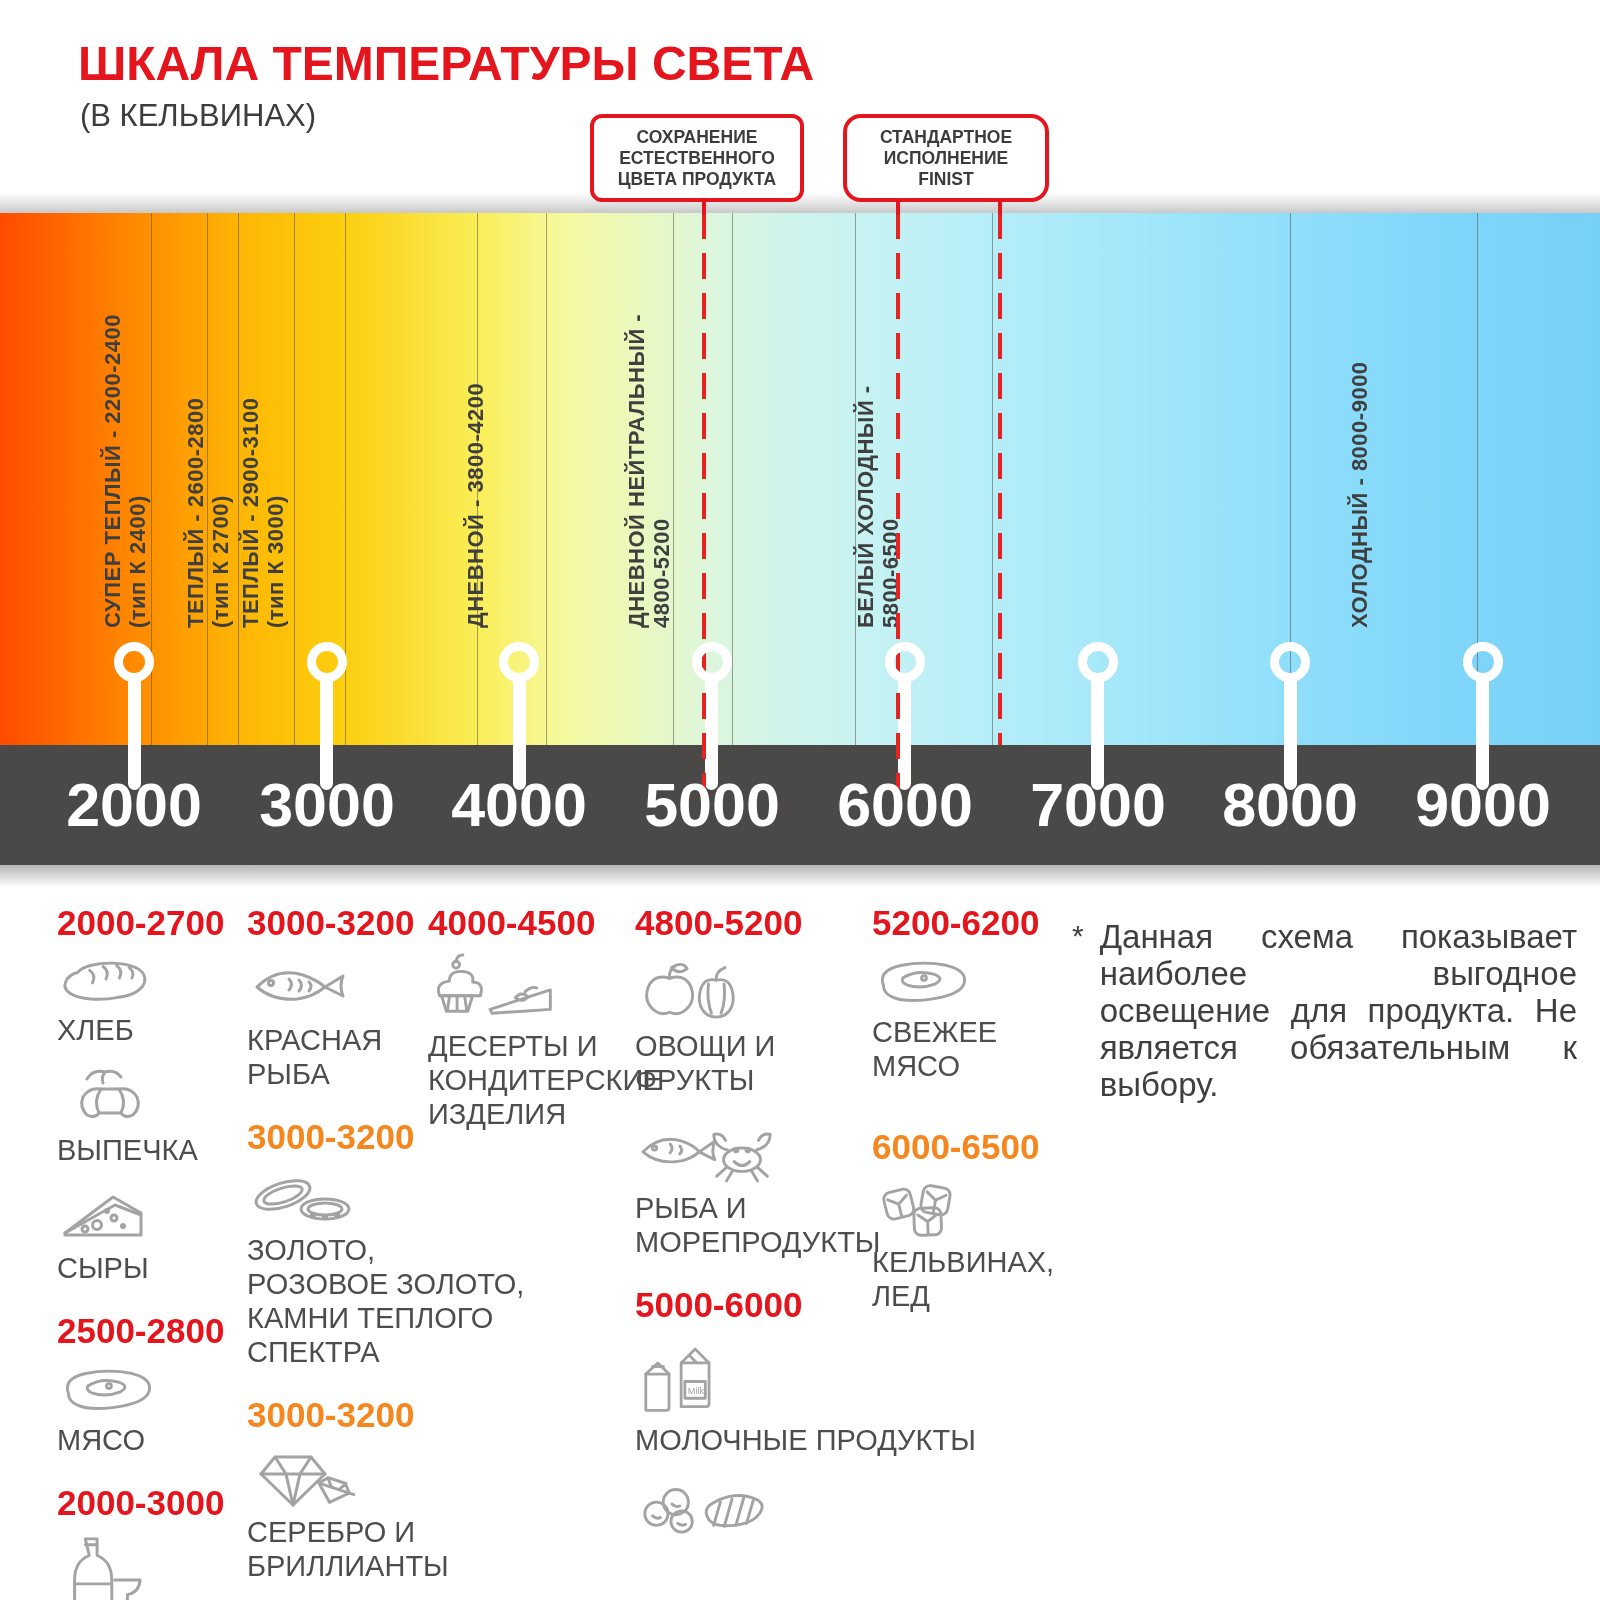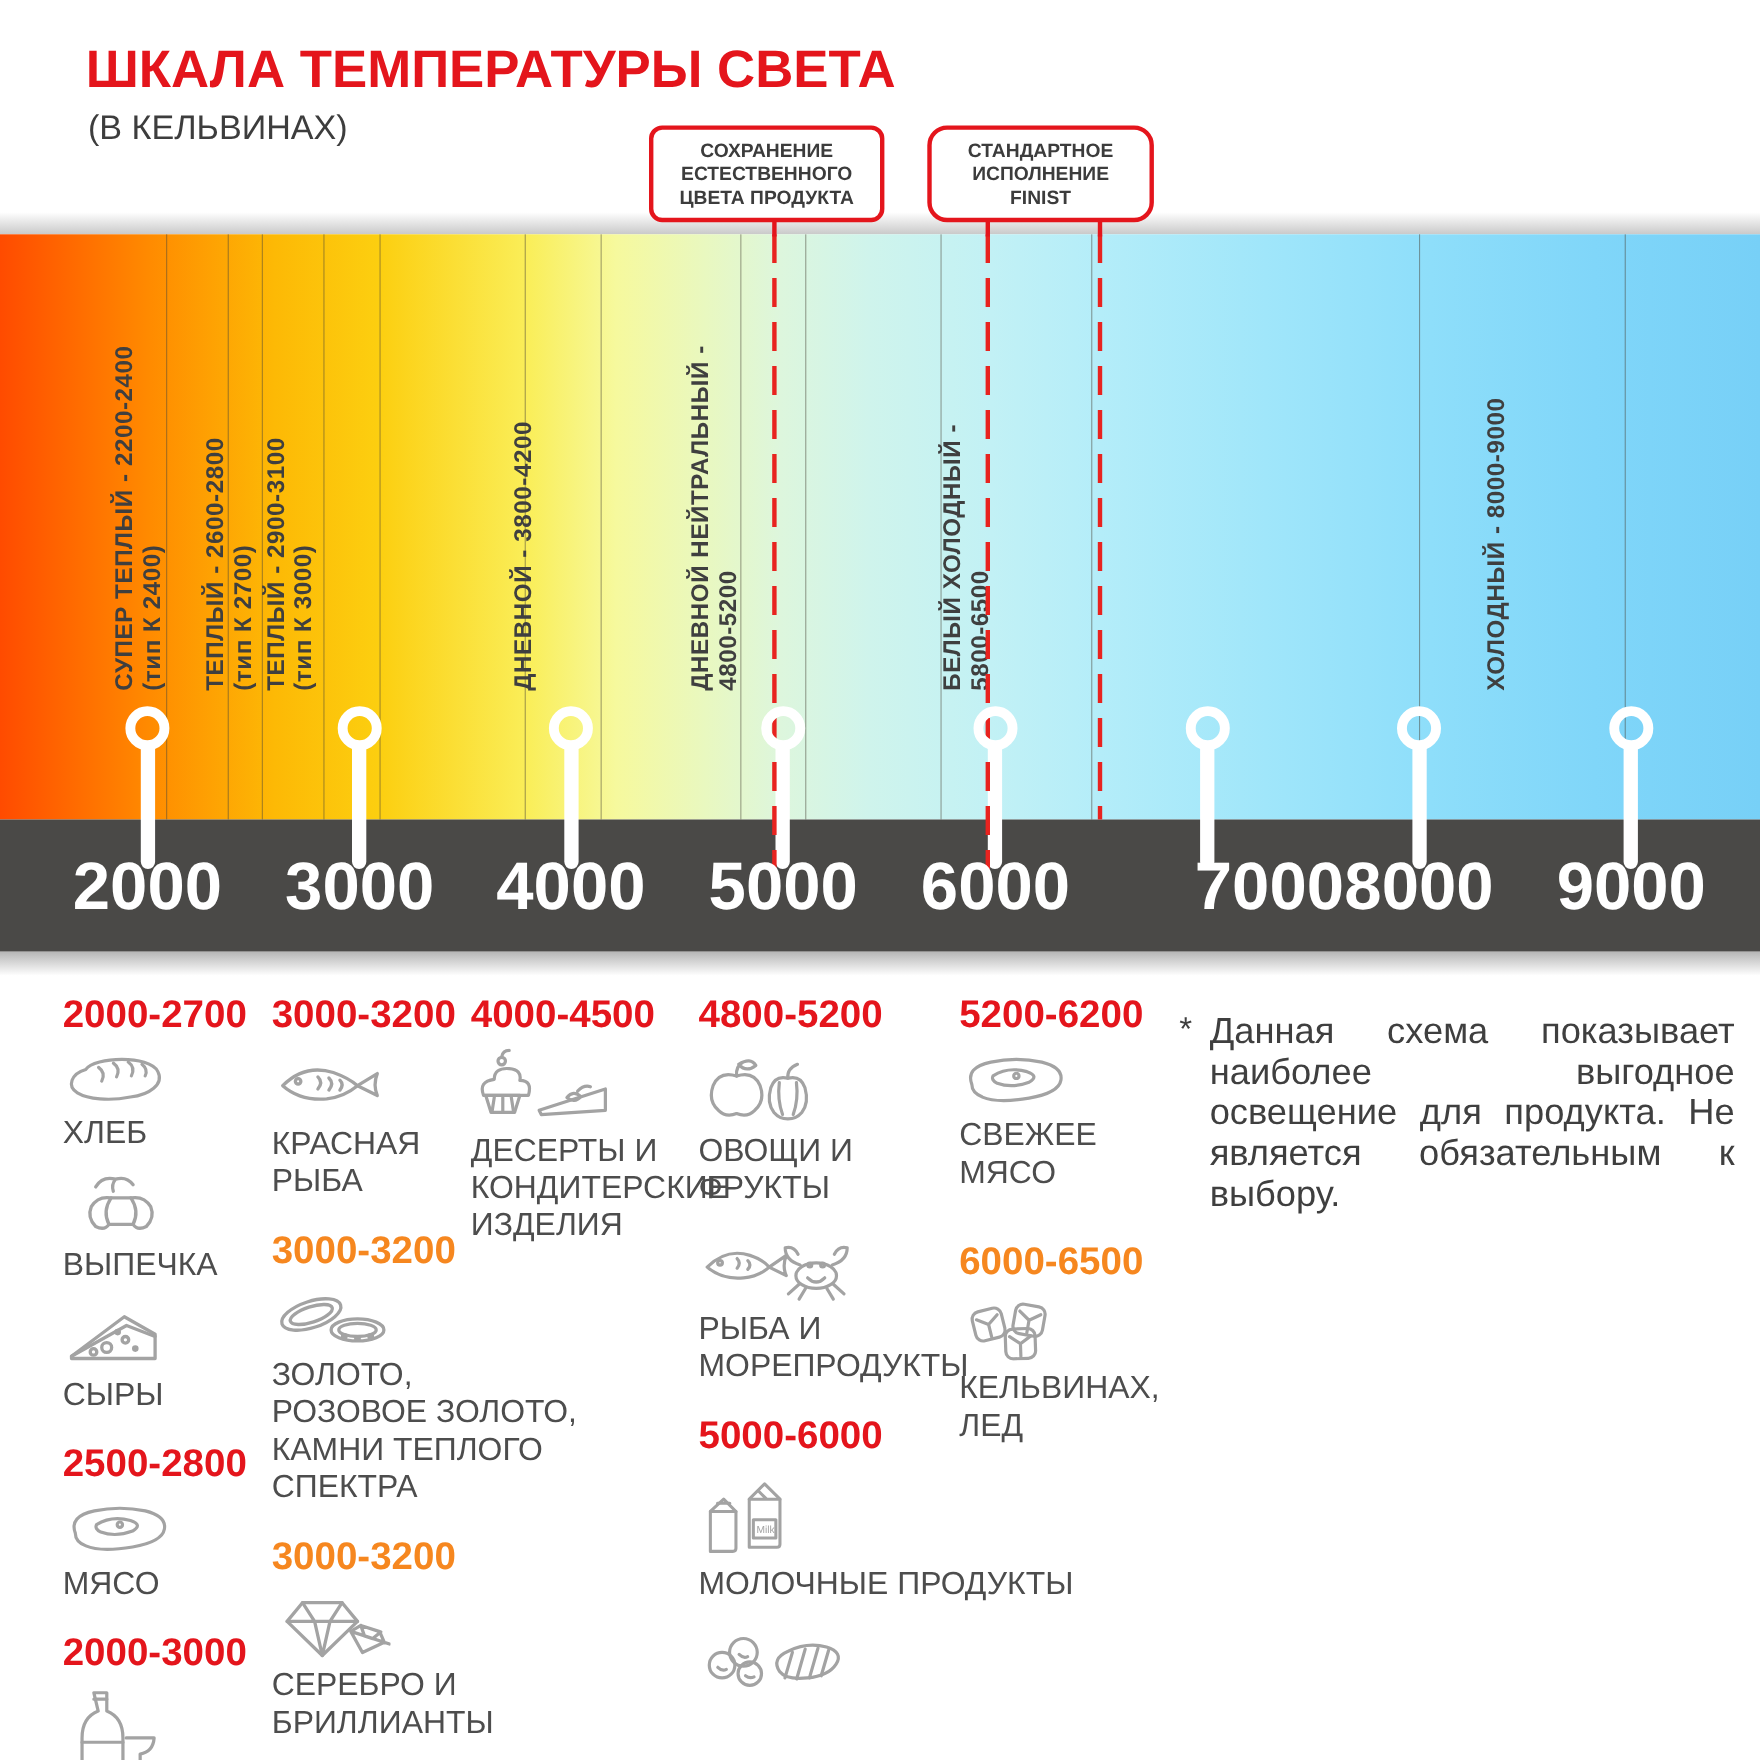--- a/index.html
+++ b/index.html
@@ -150,21 +150,21 @@
       <i class="ring" style="left:1463px"></i>
   </div>
 
   <div class="bar"></div>
   <div class="bar-shadow"></div>
   <div class="tick" style="left:134px">2000</div>
   <div class="tick" style="left:327px">3000</div>
   <div class="tick" style="left:519px">4000</div>
   <div class="tick" style="left:712px">5000</div>
   <div class="tick" style="left:905px">6000</div>
-  <div class="tick" style="left:1154px">7000</div>
+  <div class="tick" style="left:1098px">7000</div>
   <div class="tick" style="left:1290px">8000</div>
   <div class="tick" style="left:1483px">9000</div>
 
   <div class="col" style="left:57px">
     <div class="range red">2000-2700</div>
     <div class="item">
       <svg class="icon" width="96" height="52" viewBox="0 0 96 54">
         <path d="M12 42 C2 36 6 24 20 20 C28 8 80 6 88 22 C94 34 80 44 62 46 C42 50 22 48 12 42 Z"></path>
         <path d="M32 18 q7 5 3 13 M46 14 q7 5 3 13 M60 13 q7 5 3 13 M73 15 q6 5 3 11"></path>
       </svg>

